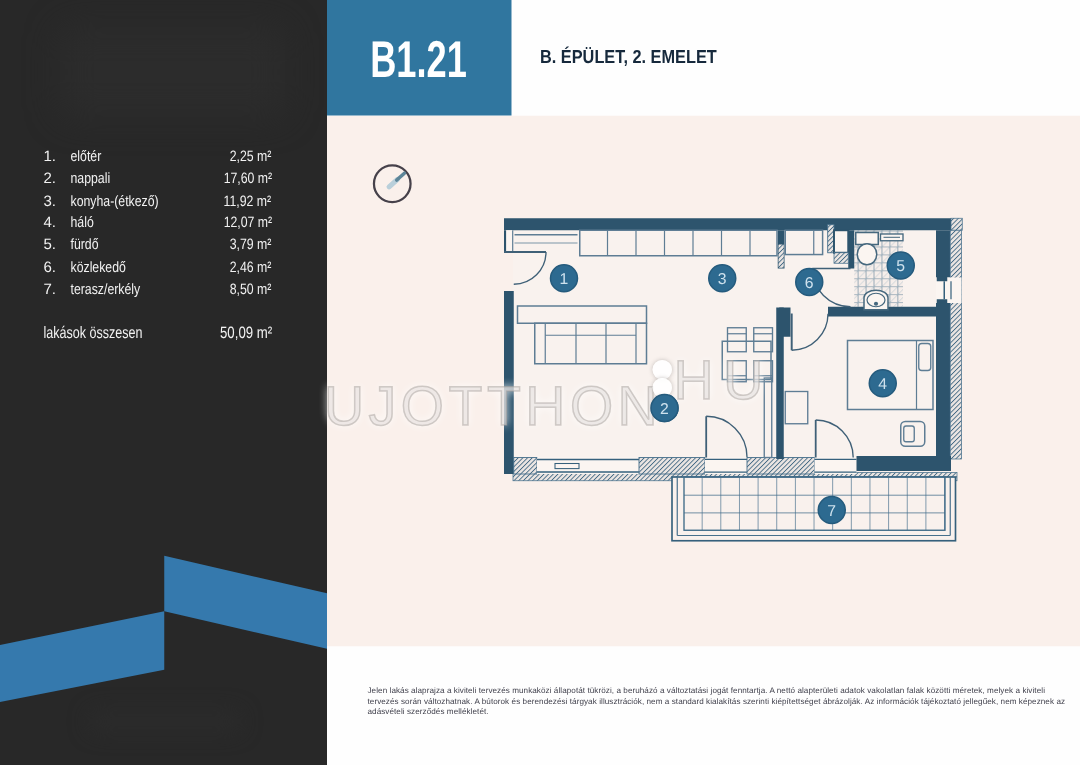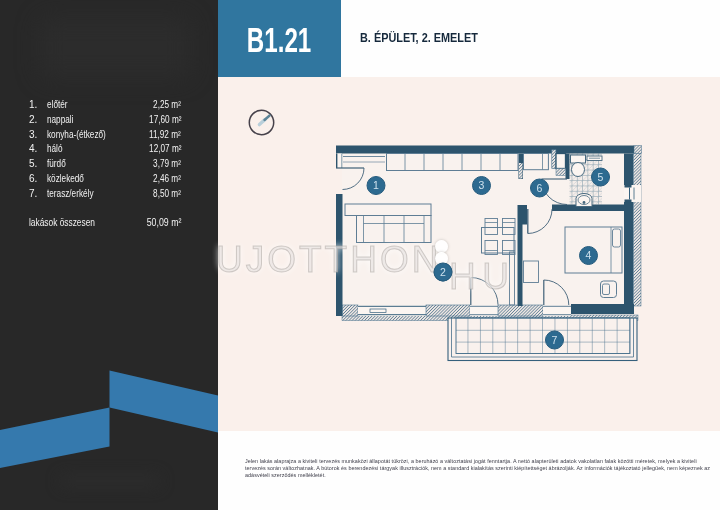--- a/index.html
+++ b/index.html
@@ -324,22 +324,22 @@
       <circle cx="588.5" cy="255.5" r="9" fill="#2d6a90" stroke="#255b7d" stroke-width="1"></circle>
       <text x="588.5" y="259.3" font-family="Liberation Sans" font-size="10.5" fill="#cfe2ee" text-anchor="middle">4</text>
     </g>
 
   <g>
       <circle cx="554.5" cy="340" r="9" fill="#2d6a90" stroke="#255b7d" stroke-width="1"></circle>
       <text x="554.5" y="343.8" font-family="Liberation Sans" font-size="10.5" fill="#cfe2ee" text-anchor="middle">7</text>
     </g>
 </svg>
 
-<div class="abs" style="left:216px;top:239px;z-index:5;font-size:37px;letter-spacing:3px;color:rgba(228,223,221,0.6);-webkit-text-stroke:1px rgba(165,158,155,0.48);text-shadow:0 0 6px rgba(255,255,255,0.95);">UJOTTHON</div>
-<div class="abs" style="left:449px;top:232.5px;z-index:5;font-size:37px;letter-spacing:6.5px;color:rgba(228,223,221,0.6);-webkit-text-stroke:1px rgba(165,158,155,0.48);text-shadow:0 0 6px rgba(255,255,255,0.95);margin-top:23px;">HU</div>
+<div class="abs" style="left:216px;top:250px;z-index:5;font-size:37px;letter-spacing:3px;color:rgba(228,223,221,0.6);-webkit-text-stroke:1px rgba(165,158,155,0.48);text-shadow:0 0 6px rgba(255,255,255,0.95);">UJOTTHON</div>
+<div class="abs" style="left:449px;top:232.5px;z-index:5;font-size:37px;letter-spacing:6.5px;color:rgba(228,223,221,0.6);-webkit-text-stroke:1px rgba(165,158,155,0.48);text-shadow:0 0 6px rgba(255,255,255,0.95);">HU</div>
 
 <div class="abs" style="left:435px;top:240px;z-index:5;width:13px;height:13px;border-radius:50%;background:rgba(255,255,255,0.9);box-shadow:0 0 3px rgba(180,175,172,0.8);"></div>
 <div class="abs" style="left:435px;top:252px;z-index:5;width:13px;height:13px;border-radius:50%;background:rgba(255,255,255,0.9);box-shadow:0 0 3px rgba(180,175,172,0.8);"></div>
 <div class="abs" style="left:435px;top:264px;z-index:5;width:13px;height:13px;border-radius:50%;background:rgba(255,255,255,0.9);box-shadow:0 0 3px rgba(180,175,172,0.8);"></div>
 
 <svg class="abs" style="left:430px;top:259px;z-index:6;" width="26" height="26" viewBox="0 0 26 26">
   <circle cx="13" cy="13" r="9" fill="#2d6a90" stroke="#255b7d" stroke-width="1"></circle>
   <text x="13" y="16.8" font-family="Liberation Sans" font-size="10.5" fill="#cfe2ee" text-anchor="middle">2</text>
 </svg>
 

